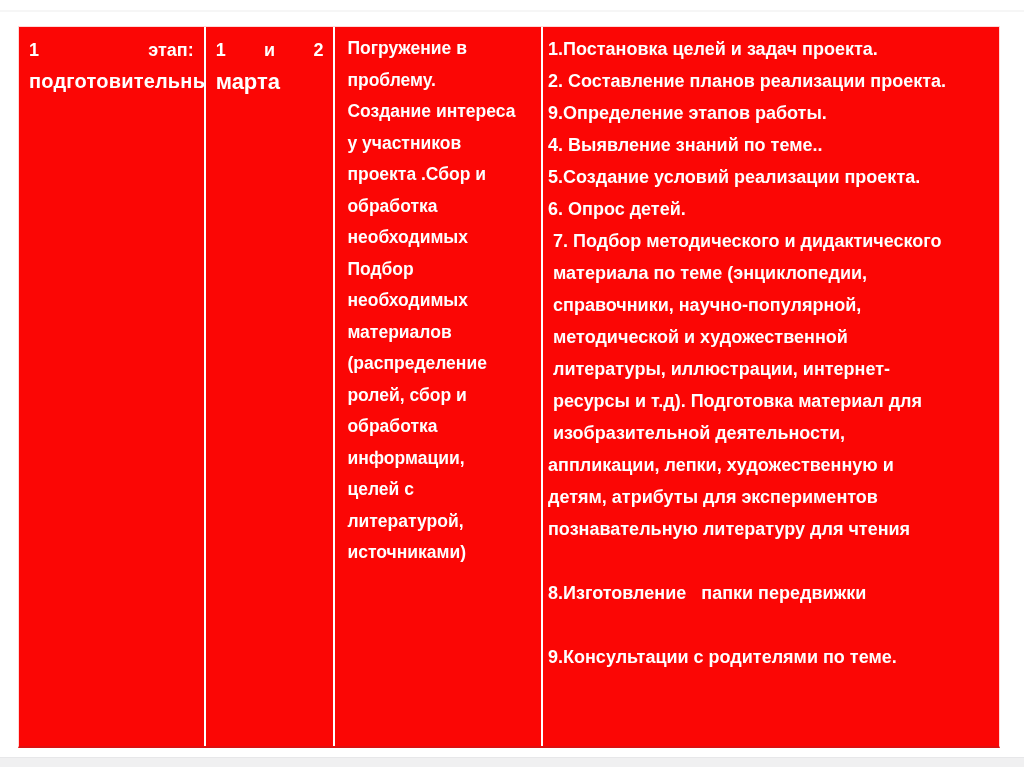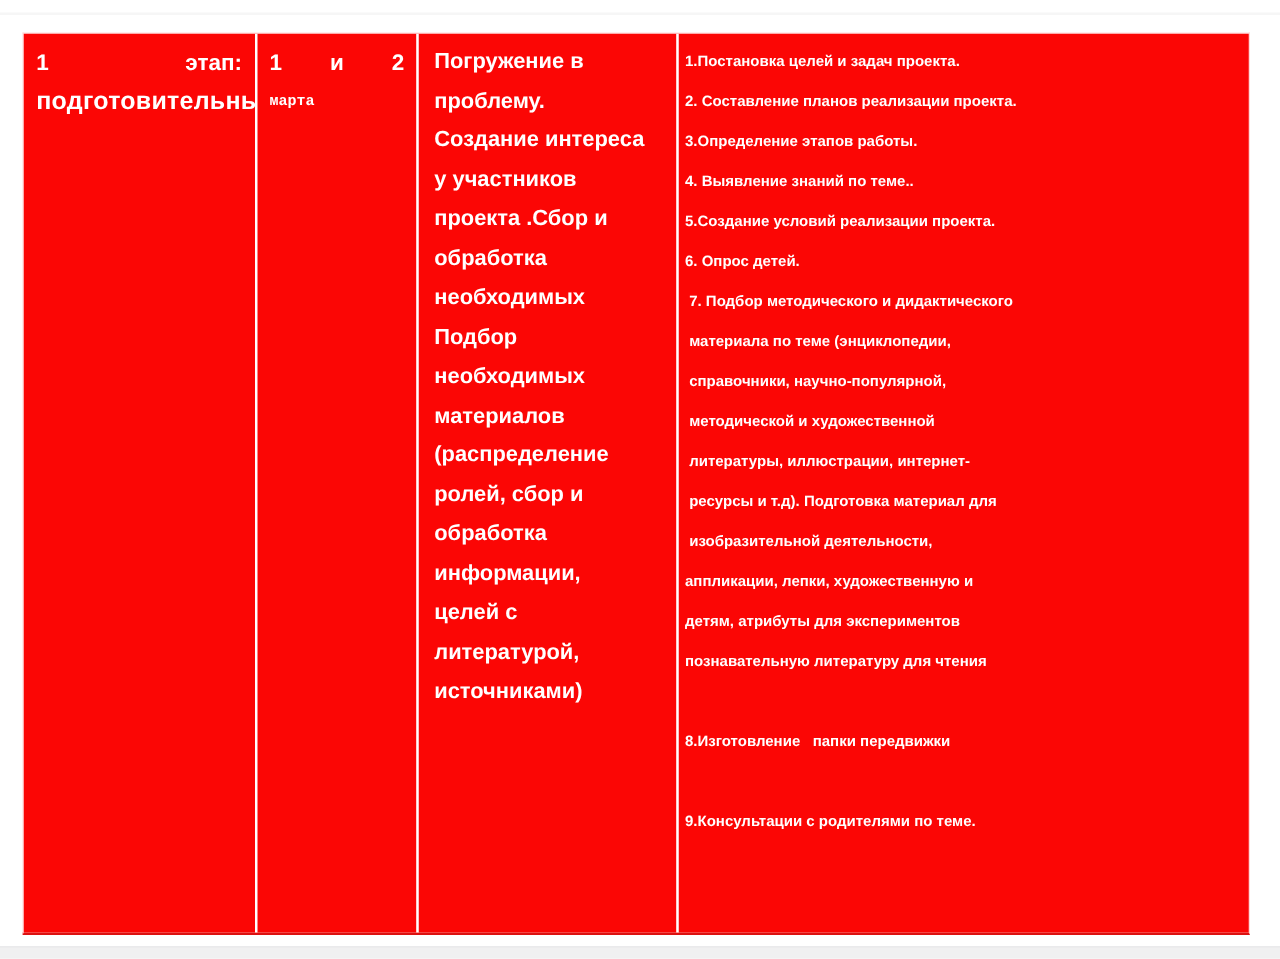--- a/index.html
+++ b/index.html
@@ -56,26 +56,25 @@
     font-size: 18px;
     line-height: 31px;
   }
   .subline {
     font-size: 20px;
     line-height: 31px;
     letter-spacing: 0.2px;
     white-space: nowrap;
   }
   .dates-word {
-    font-size: 12px;
+    font-size: 22px;
     line-height: 31px;
-    font-family: Liberation Mono, monospace;
   }
   .textlines .line {
-    font-size: 12px;
+    font-size: 18px;
     line-height: 32px;
     white-space: pre-wrap;
     min-height: 32px;
   }
   .col-activity .textlines .line { line-height: 31.5px; min-height: 31.5px; font-size: 17.5px; }
   .bottom-bar {
     position: absolute;
     left: 0;
     top: 757px;
     width: 1024px;
@@ -129,21 +128,21 @@
           <div class="line">целей с</div>
           <div class="line">литературой,</div>
           <div class="line">источниками)</div>
         </div>
     </div>
 
     <div class="cell col-tasks">
       <div class="textlines">
           <div class="line">1.Постановка целей и задач проекта.</div>
           <div class="line">2. Составление планов реализации проекта.</div>
-          <div class="line">3.Определение этапов работы.</div>
+          <div class="line">9.Определение этапов работы.</div>
           <div class="line">4. Выявление знаний по теме..</div>
           <div class="line">5.Создание условий реализации проекта.</div>
           <div class="line">6. Опрос детей.</div>
           <div class="line"> 7. Подбор методического и дидактического</div>
           <div class="line"> материала по теме (энциклопедии,</div>
           <div class="line"> справочники, научно-популярной,</div>
           <div class="line"> методической и художественной</div>
           <div class="line"> литературы, иллюстрации, интернет-</div>
           <div class="line"> ресурсы и т.д). Подготовка материал для</div>
           <div class="line"> изобразительной деятельности,</div>

